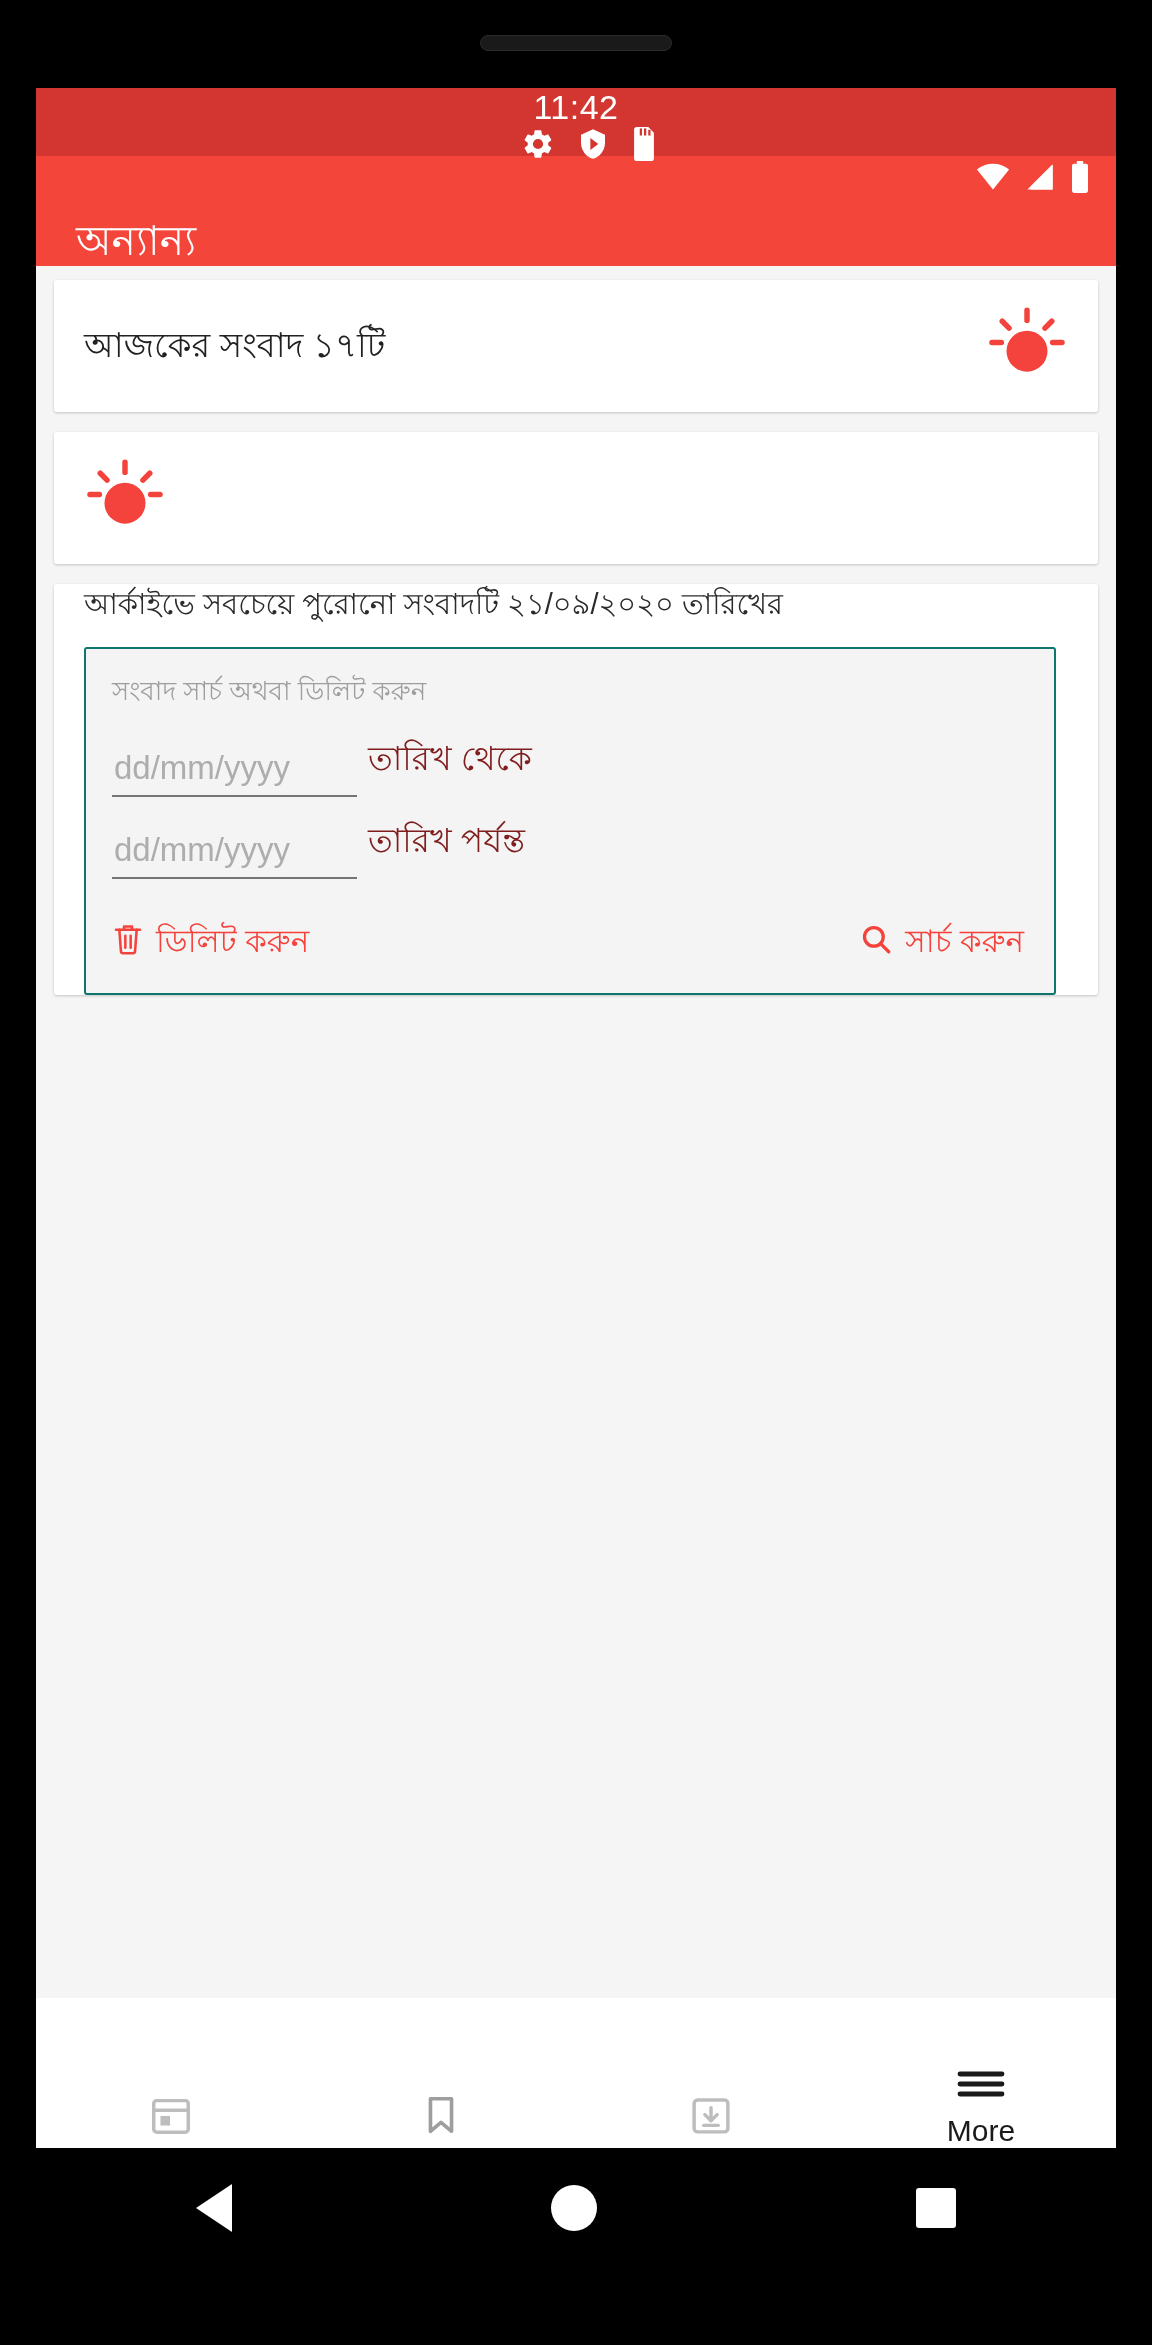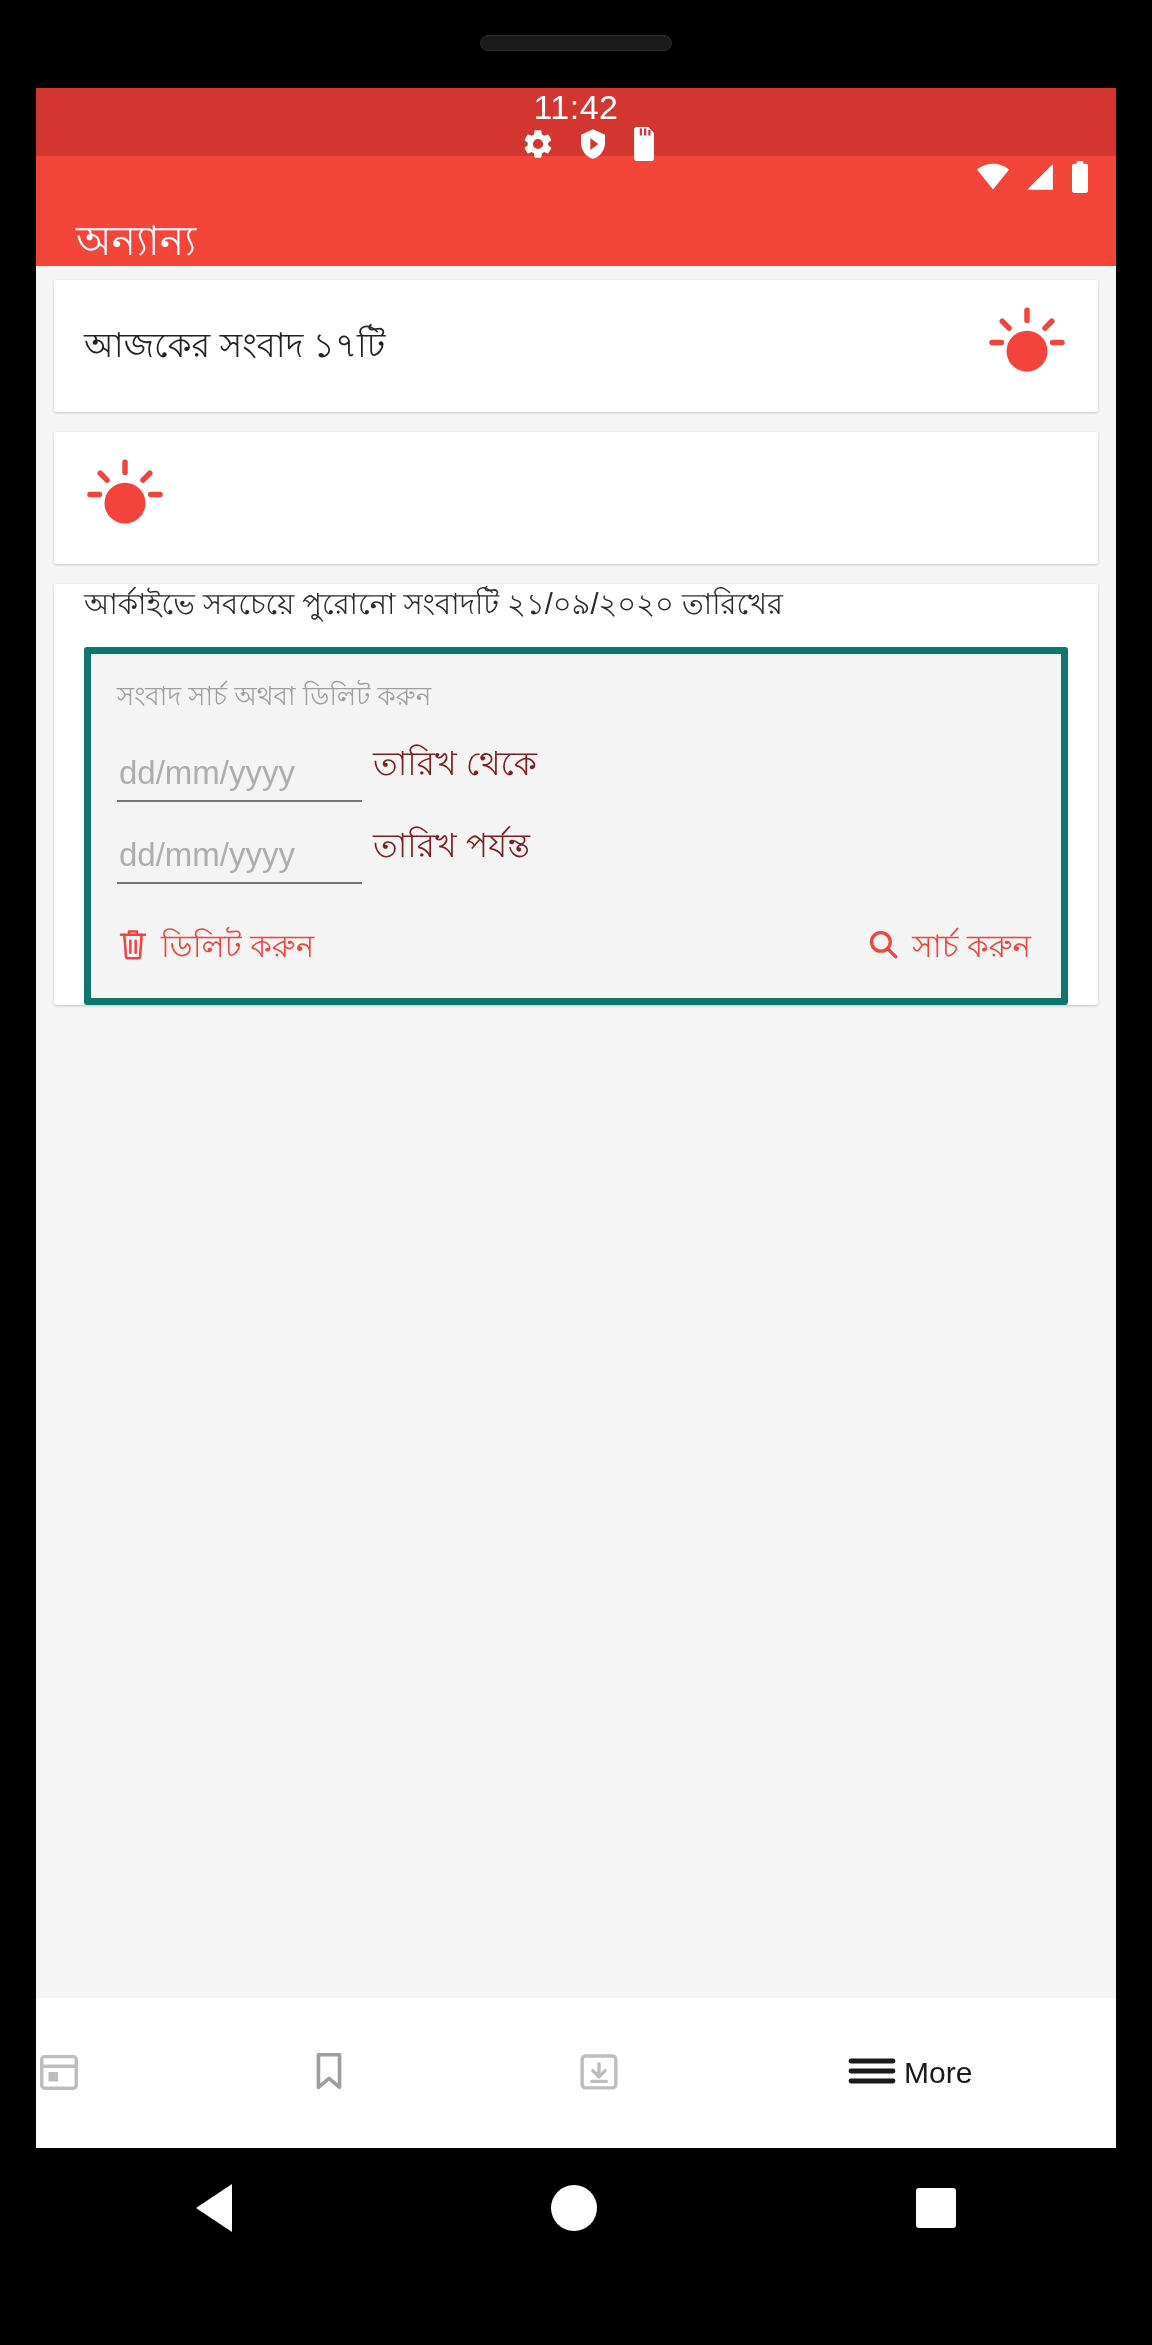--- a/index.html
+++ b/index.html
@@ -84,23 +84,23 @@
   .sun-icon { width: 82px; height: 82px; flex: 0 0 auto; }
   .chev { width: 70px; height: 70px; flex: 0 0 auto; }
   .card-sub {
     font-size: 29px; color: #2b2b2b; padding: 0 0 22px 0;
     font-family: "Liberation Sans", sans-serif;
     line-height: 1.4;
   }
   
   .search-panel {
     background: #f4f4f4;
-    border: 7px solid #0f766e;
+    border: 2px solid #0f766e;
     border-radius: 3px;
-    margin: 0 0 26px 0;
+    margin: 0 12px 26px 0;
     padding: 22px 26px 24px 26px;
   }
   .panel-label {
     font-size: 26px; color: #9e9e9e; margin-bottom: 16px;
     font-family: "Liberation Sans", sans-serif;
   }
   .date-row { display: flex; align-items: flex-end; gap: 11px; margin-top: 18px; }
   .date-field {
     width: 245px;
     border: none; border-bottom: 2px solid #757575;
@@ -126,22 +126,22 @@
     font-family: "Liberation Sans", sans-serif;
   }
   
   .bottomnav {
     position: absolute; left: 0; bottom: 0;
     width: 1080px; height: 150px;
     background: #ffffff;
     display: flex; align-items: center;
   }
   .nav-item {
-    flex: 1; display: flex; flex-direction: row;
-    align-items: center; justify-content: flex-start; gap: 6px;
+    flex: 1; display: flex; flex-direction: column;
+    align-items: center; justify-content: flex-end; gap: 6px;
     height: 150px; cursor: pointer;
   }
   .nav-label {
     font-size: 30px; color: #1a1a1a;
     font-family: "Liberation Sans", sans-serif;
   }
   
   .navbar {
     position: absolute; left: 36px; top: 2148px;
     width: 1080px; height: 120px;

